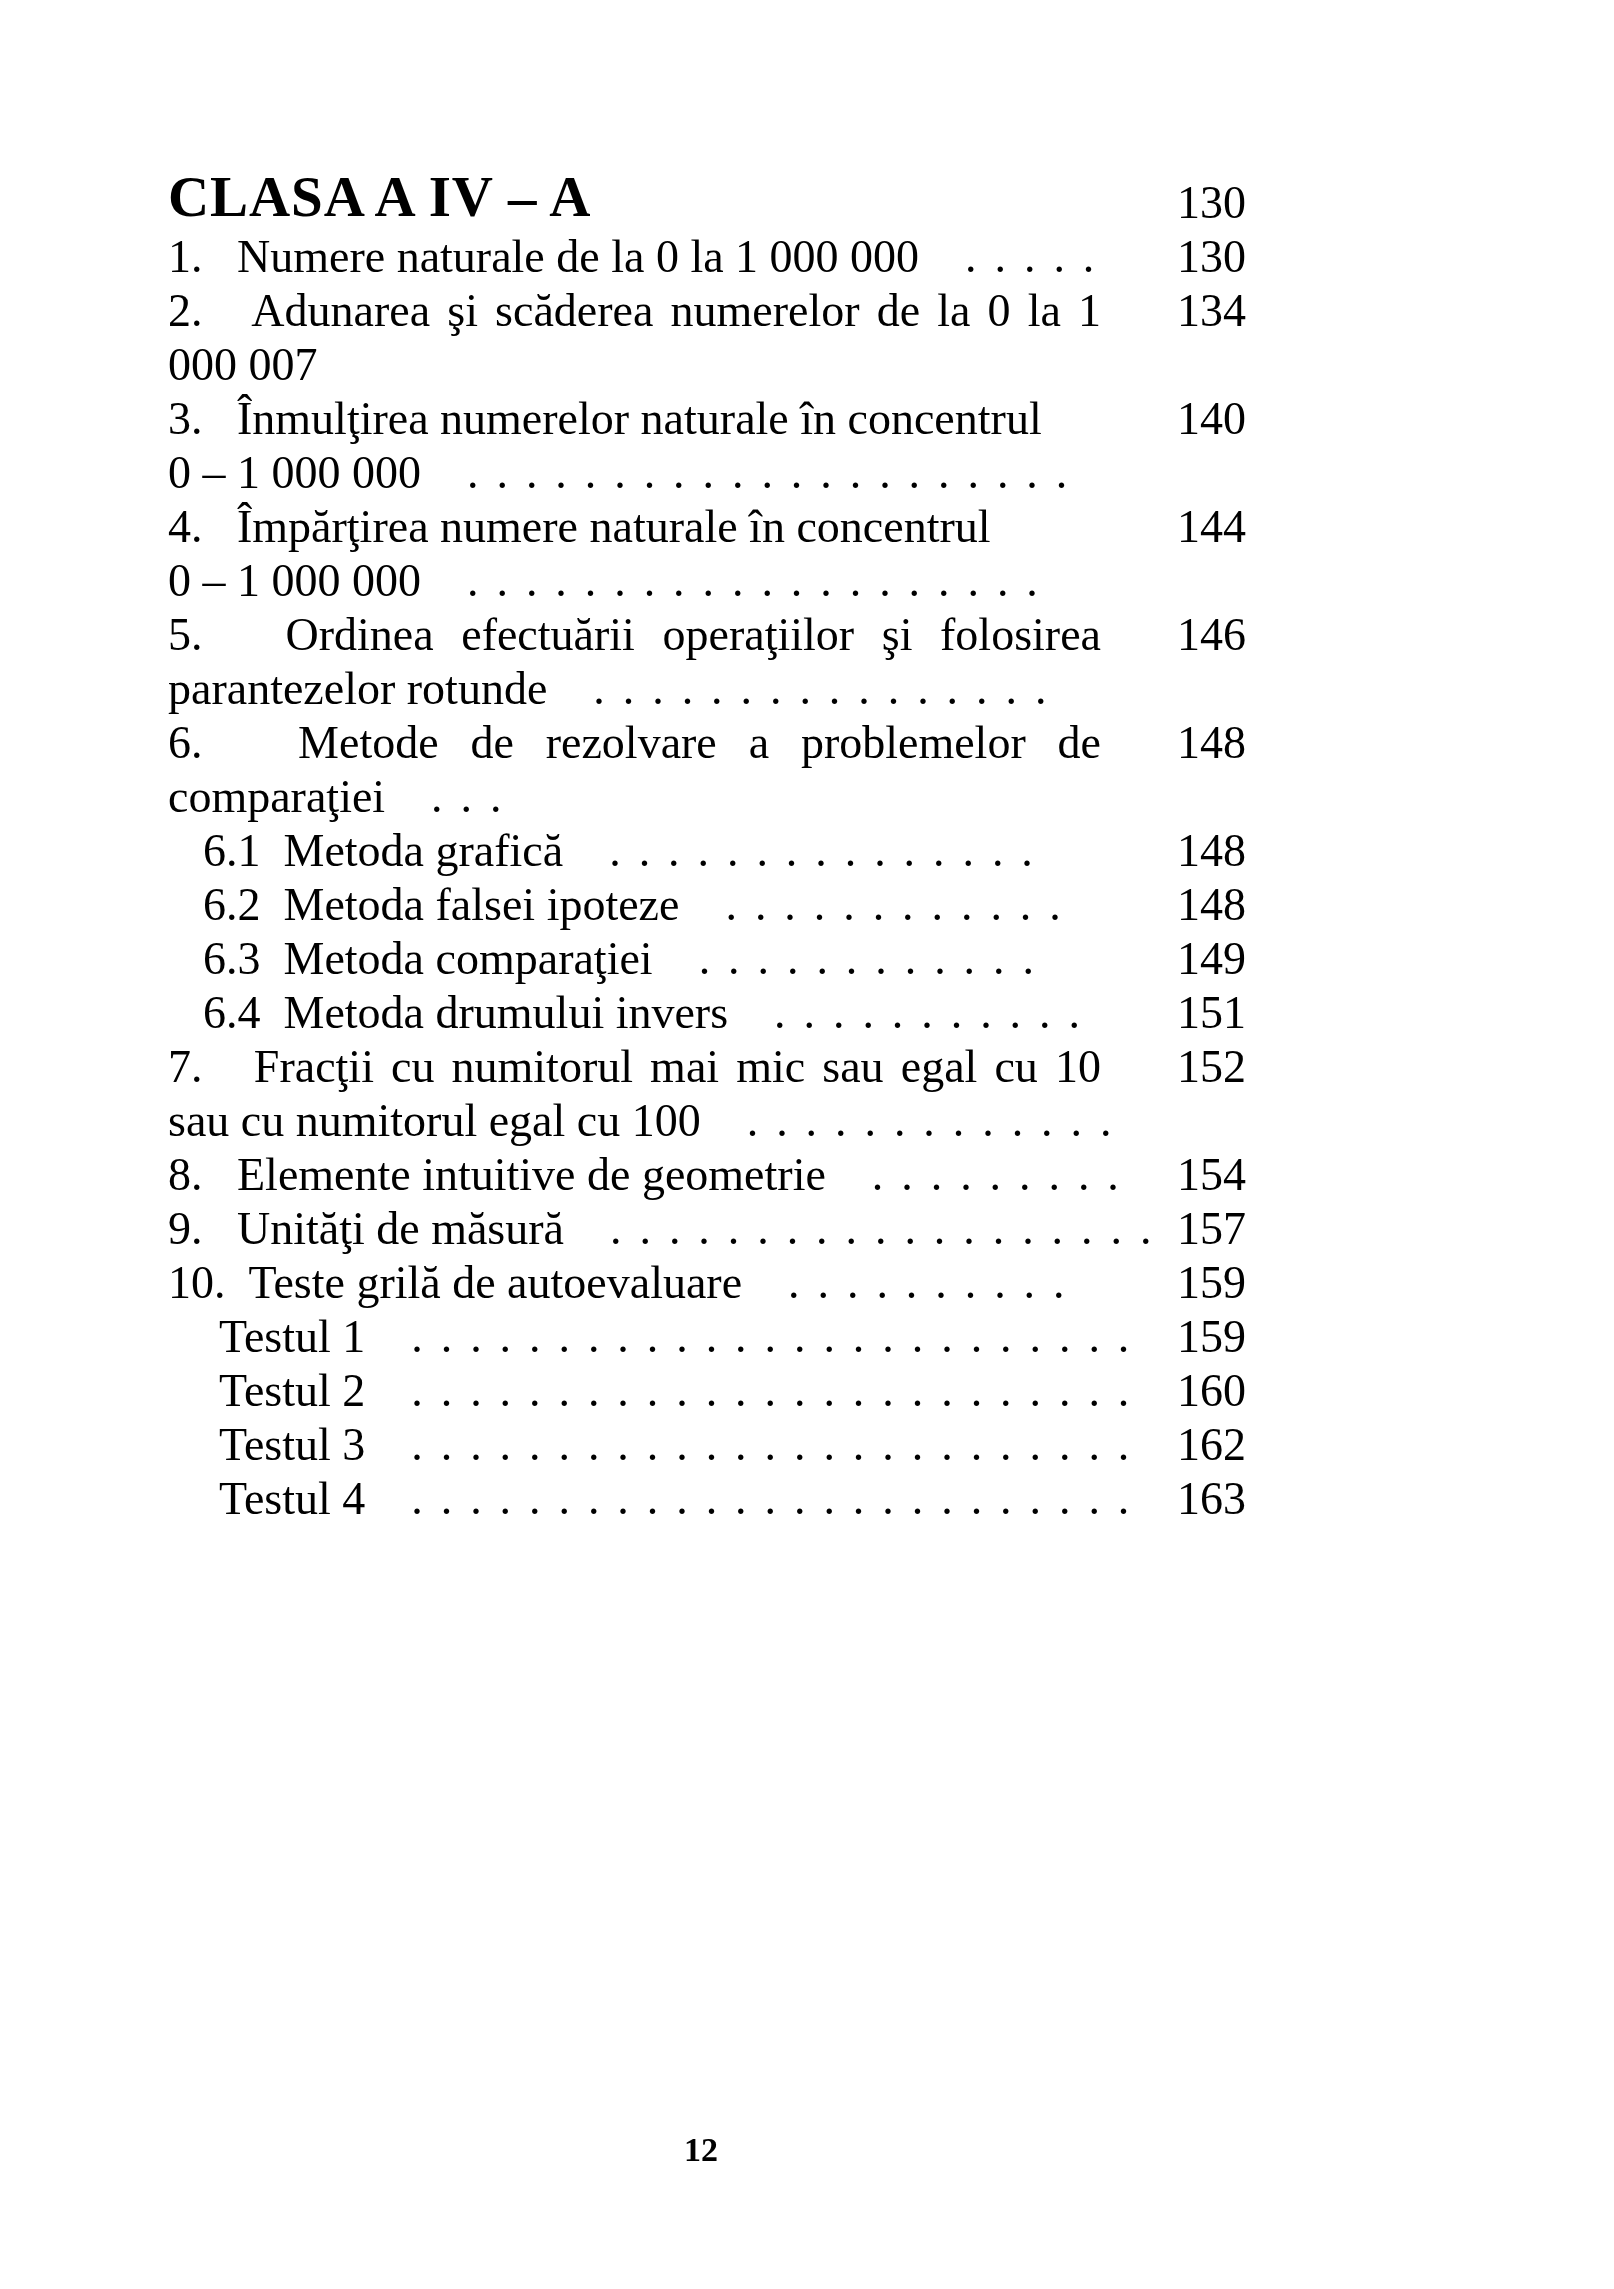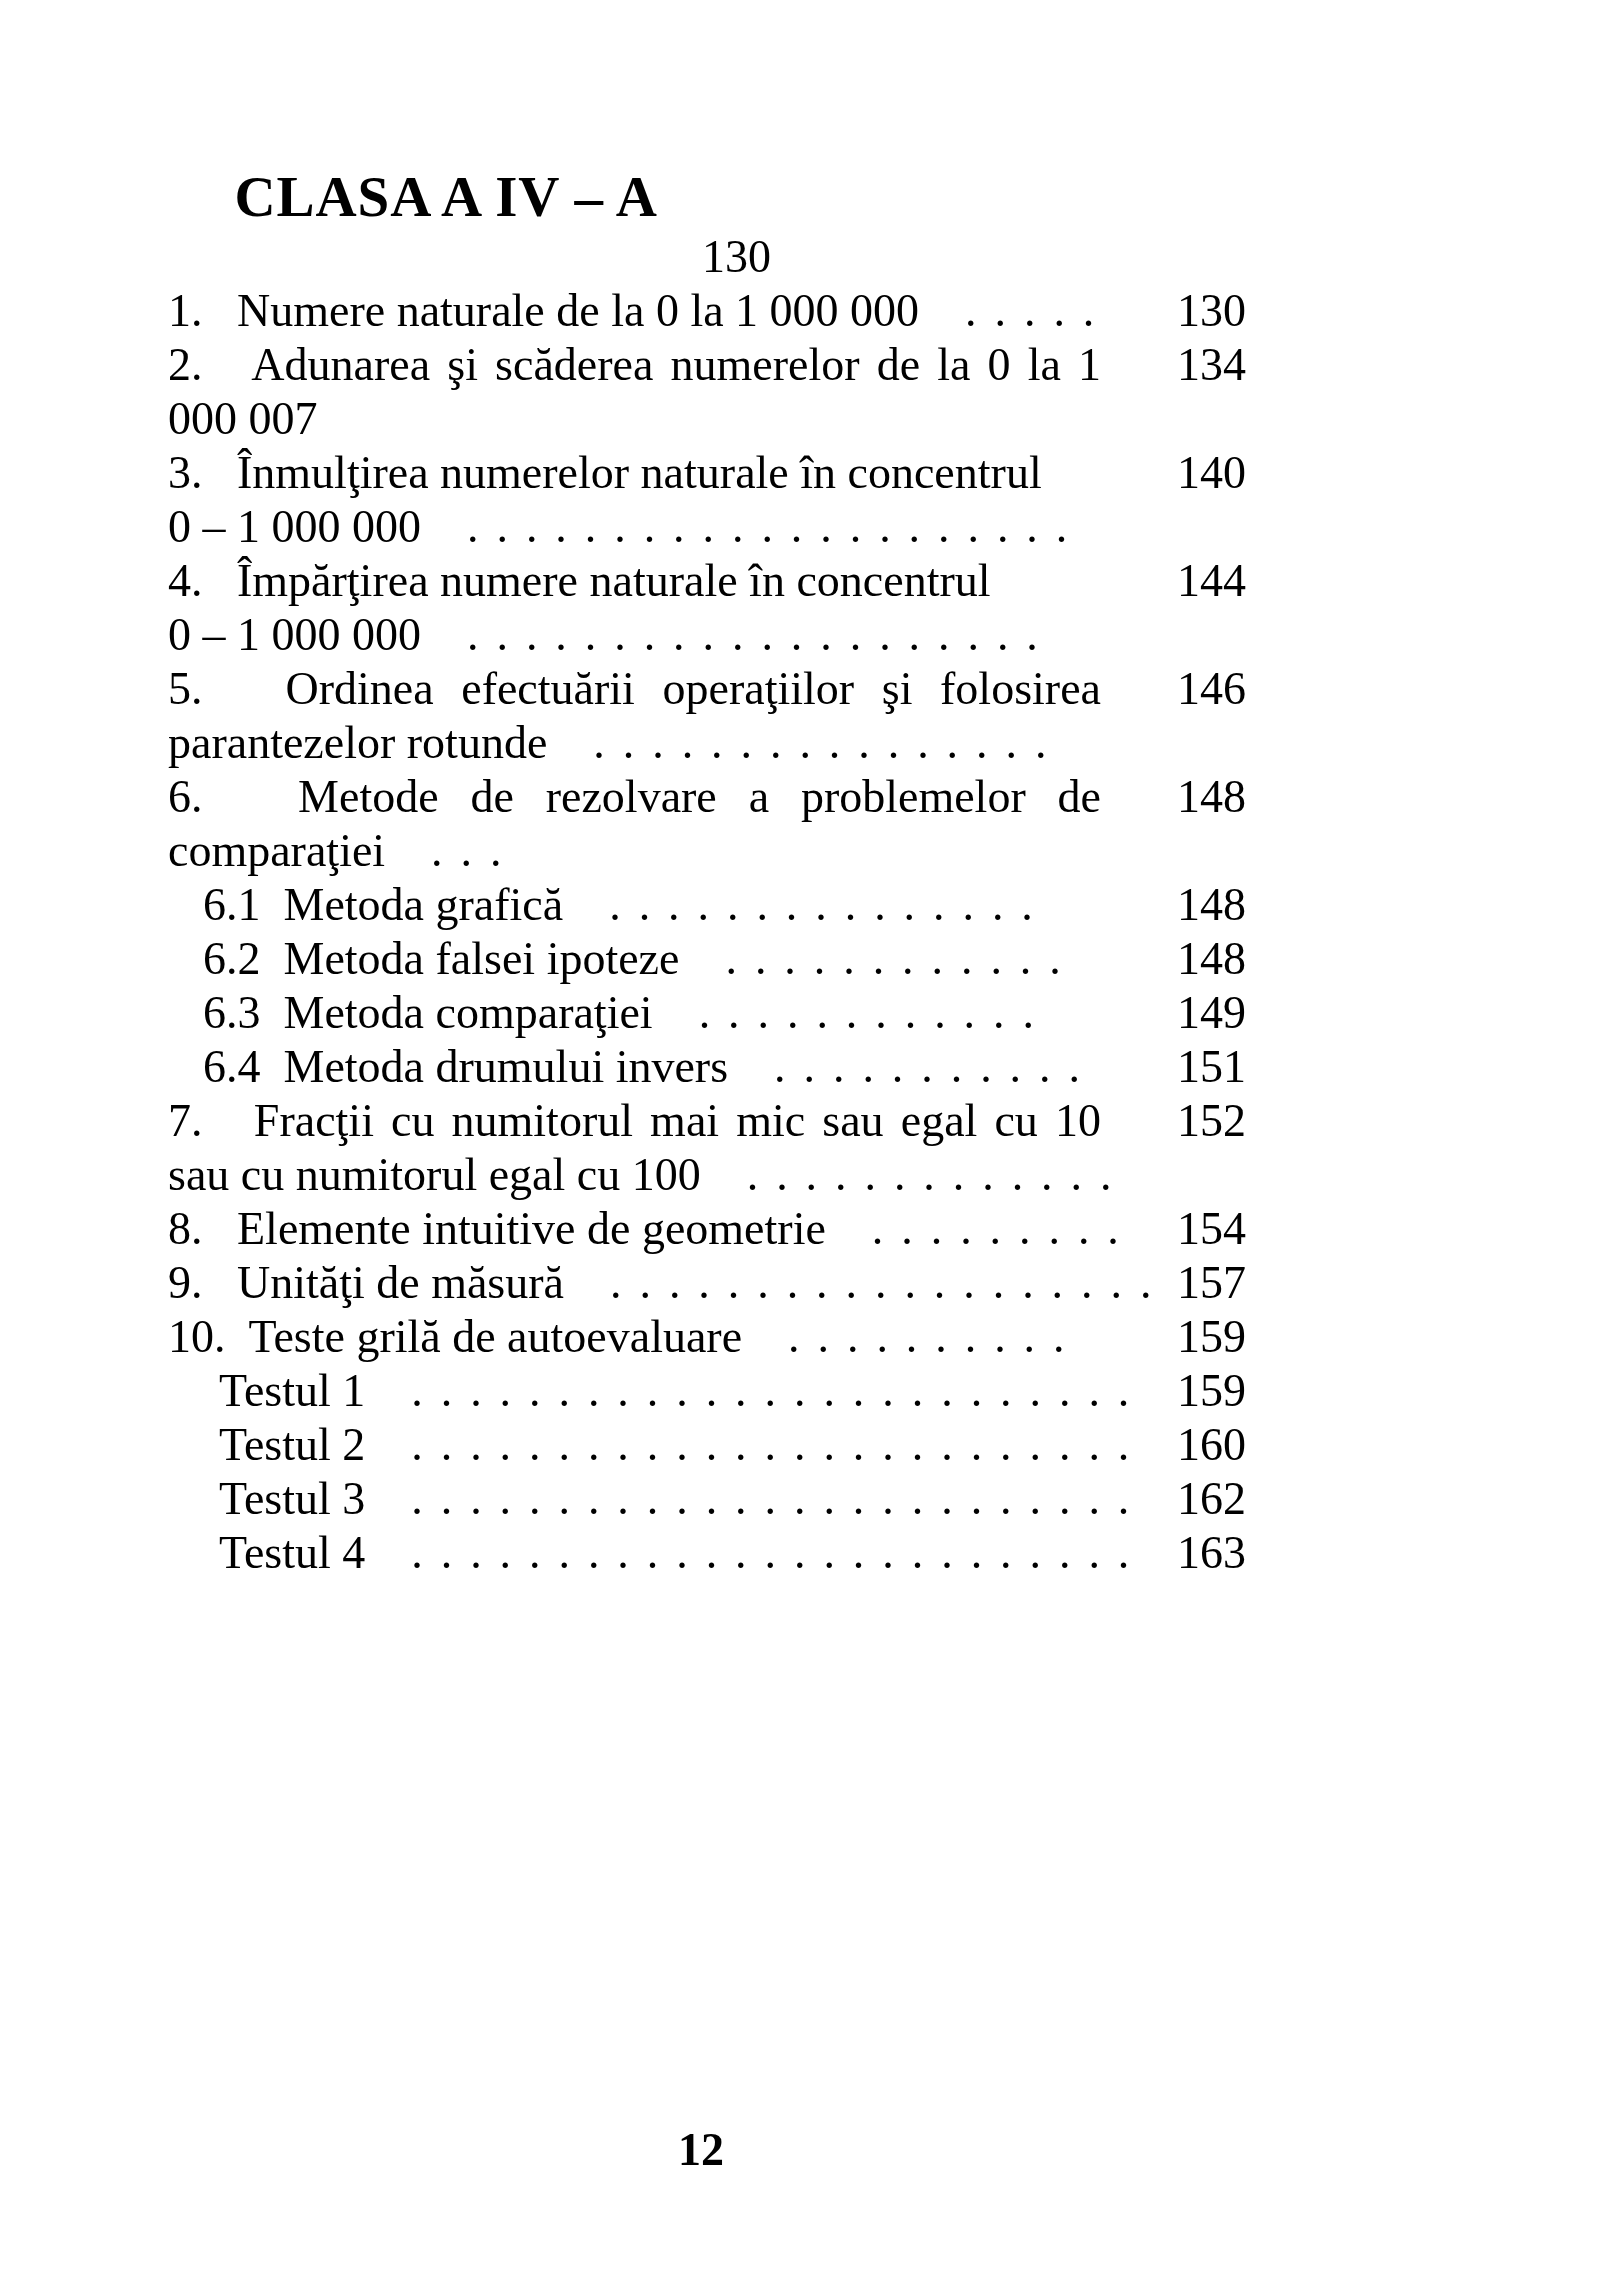--- a/index.html
+++ b/index.html
@@ -13,22 +13,21 @@
     overflow: hidden;
   }
   .content {
     position: absolute;
     left: 168px;
     top: 164px;
     width: 1066px;
   }
   .toc-heading-row {
     display: flex;
-    align-items: center;
-    flex-direction: column;
+    align-items: flex-end;
   }
   .toc-heading {
     width: 933px;
     flex: 0 0 auto;
     font-size: 57px;
     line-height: 66px;
     font-weight: bold;
     letter-spacing: 0.9px;
     white-space: nowrap;
   }
@@ -64,21 +63,21 @@
     font-size: 46px;
     line-height: 54px;
     text-align: left;
   }
   .footer-folio {
     position: absolute;
     top: 2123px;
     left: 0;
     width: 1402px;
     text-align: center;
-    font-size: 46px;
+    font-size: 34px;
     line-height: 54px;
     font-weight: bold;
   }
 </style>
 </head>
 <body>
 
 <div class="page">
   <div class="content">
 

